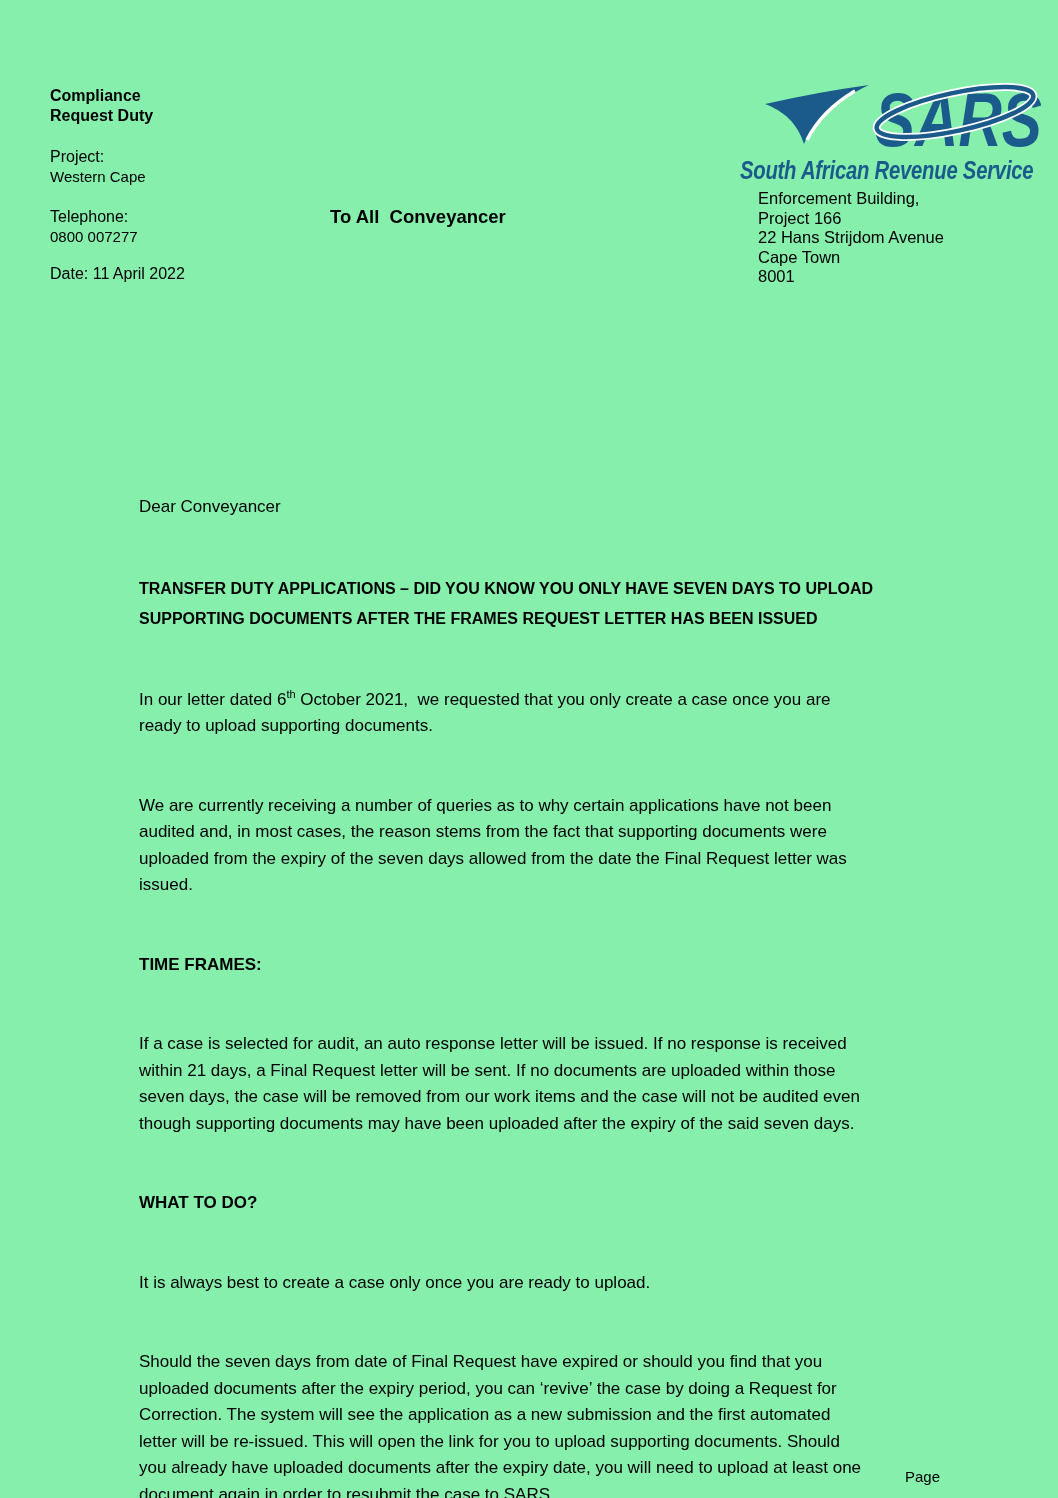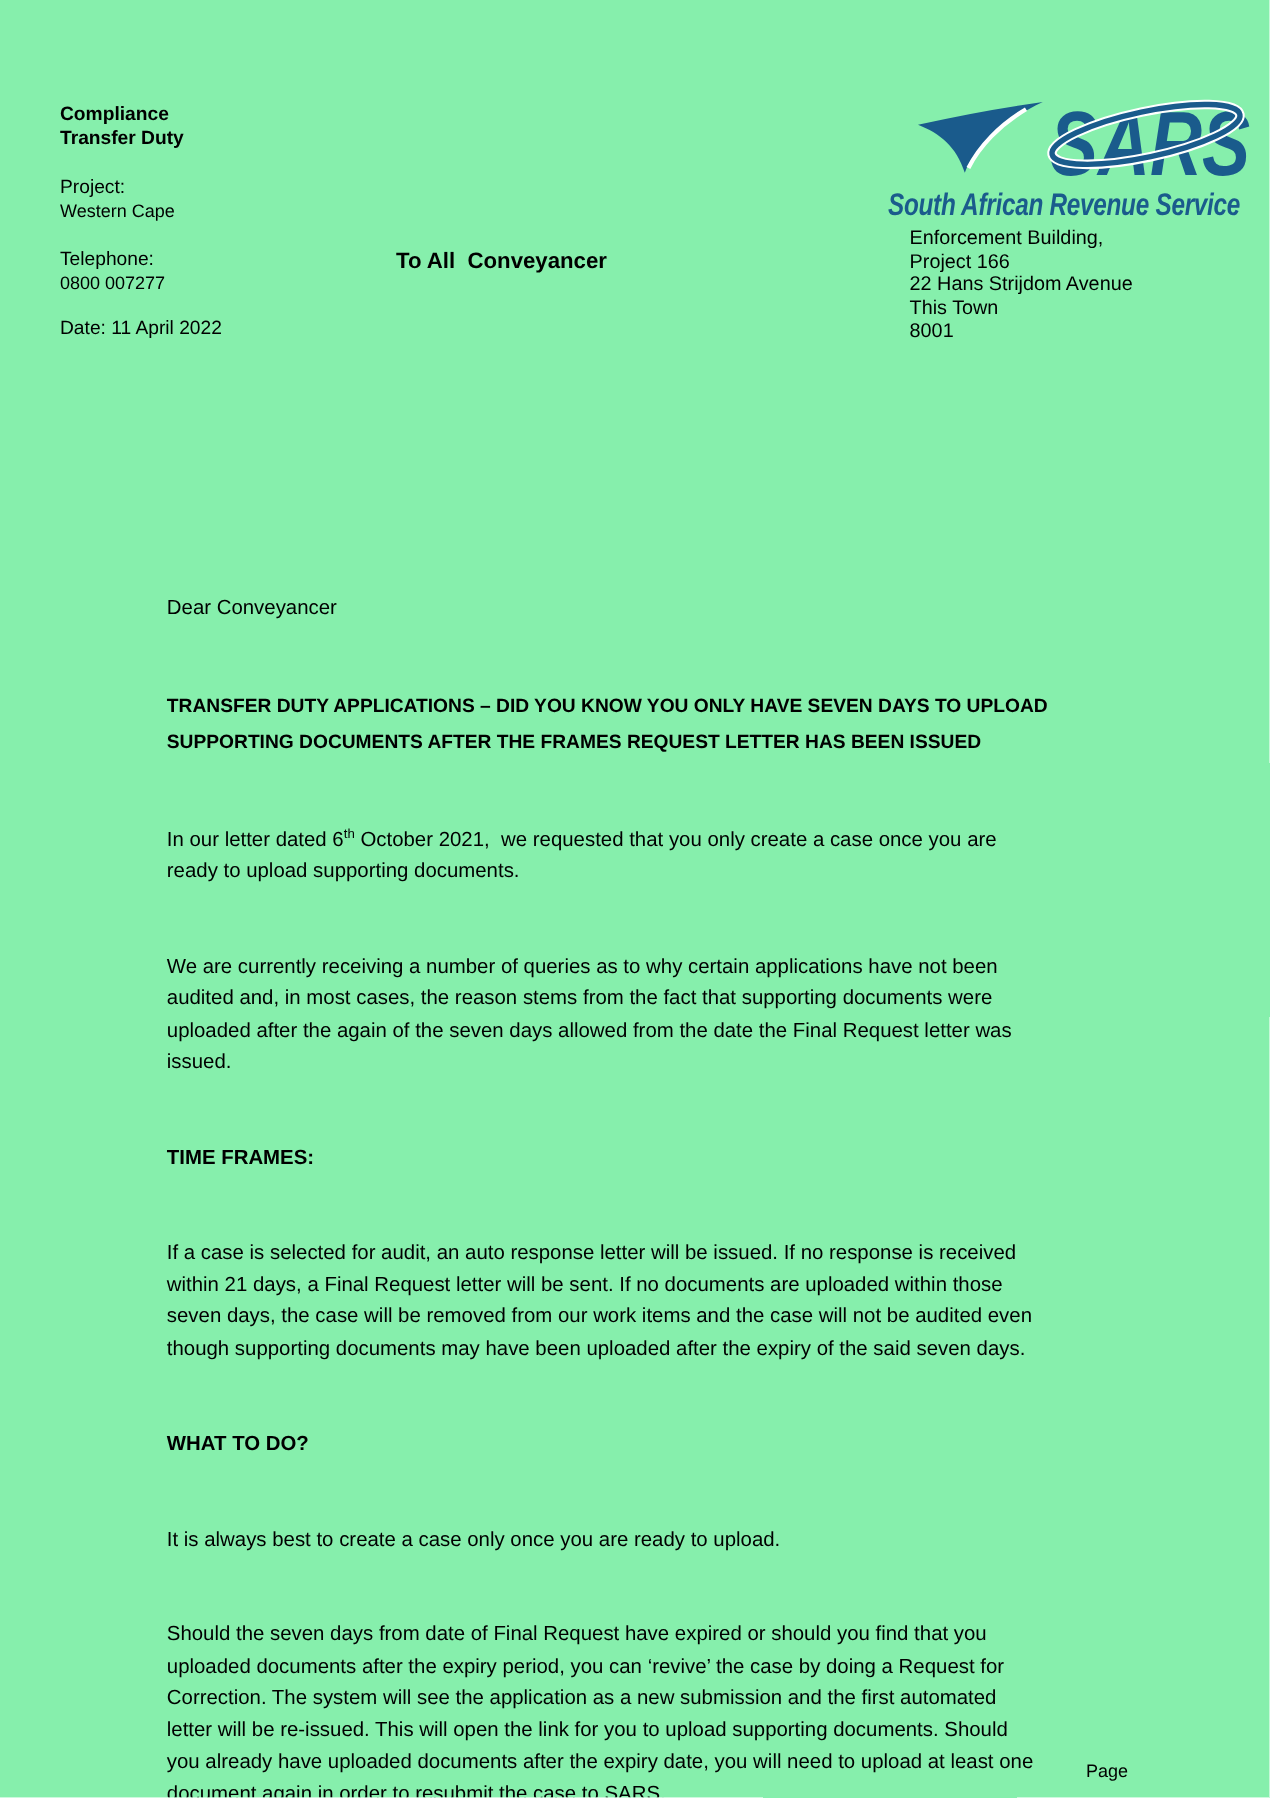--- a/index.html
+++ b/index.html
@@ -46,21 +46,21 @@
   
   .page-footer { position:absolute; left:905px; top:1468px; font-size:15px; }
 </style>
 </head>
 <body>
 
 <div class="page">
 
   <div class="lh-left">
     <div class="bold">Compliance</div>
-    <div class="bold">Transfer Duty</div>
+    <div class="bold">Request Duty</div>
     <div class="group">
       <div>Project:</div>
       <div class="val">Western Cape</div>
     </div>
     <div class="group">
       <div>Telephone:</div>
       <div class="val">0800 007277</div>
     </div>
     <div class="date">Date: 11 April 2022</div>
   </div>
@@ -77,33 +77,33 @@
       <ellipse cx="192" cy="30" rx="80" ry="19" fill="none" stroke="#ffffff" stroke-width="8"></ellipse>
       <ellipse cx="192" cy="30" rx="80" ry="19" fill="none" stroke="var(--brand)" stroke-width="4.5"></ellipse>
     </g>
   </svg>
   <div class="tagline">South African Revenue Service</div>
 
   <div class="address">
     <div>Enforcement Building,</div>
     <div>Project 166</div>
     <div>22 Hans Strijdom Avenue</div>
-    <div>This Town</div>
+    <div>Cape Town</div>
     <div>8001</div>
   </div>
 
   <div class="body-text">
     <p>Dear Conveyancer</p>
     <p class="subject">TRANSFER DUTY APPLICATIONS – DID YOU KNOW YOU ONLY HAVE SEVEN DAYS TO UPLOAD
 SUPPORTING DOCUMENTS AFTER THE FRAMES REQUEST LETTER HAS BEEN ISSUED</p>
     <p class="p1"><span>In our letter dated 6</span><sup class="ord">th</sup><span> October 2021,  we requested that you only create a case once you are
 ready to upload supporting documents.</span></p>
     <p class="p2">We are currently receiving a number of queries as to why certain applications have not been
 audited and, in most cases, the reason stems from the fact that supporting documents were
-uploaded after the again of the seven days allowed from the date the Final Request letter was
+uploaded from the expiry of the seven days allowed from the date the Final Request letter was
 issued.</p>
     <p class="tf-head">TIME FRAMES:</p>
     <p>If a case is selected for audit, an auto response letter will be issued. If no response is received
 within 21 days, a Final Request letter will be sent. If no documents are uploaded within those
 seven days, the case will be removed from our work items and the case will not be audited even
 though supporting documents may have been uploaded after the expiry of the said seven days.</p>
     <p class="wt-head">WHAT TO DO?</p>
     <p>It is always best to create a case only once you are ready to upload.</p>
     <p class="p5">Should the seven days from date of Final Request have expired or should you find that you
 uploaded documents after the expiry period, you can ‘revive’ the case by doing a Request for

